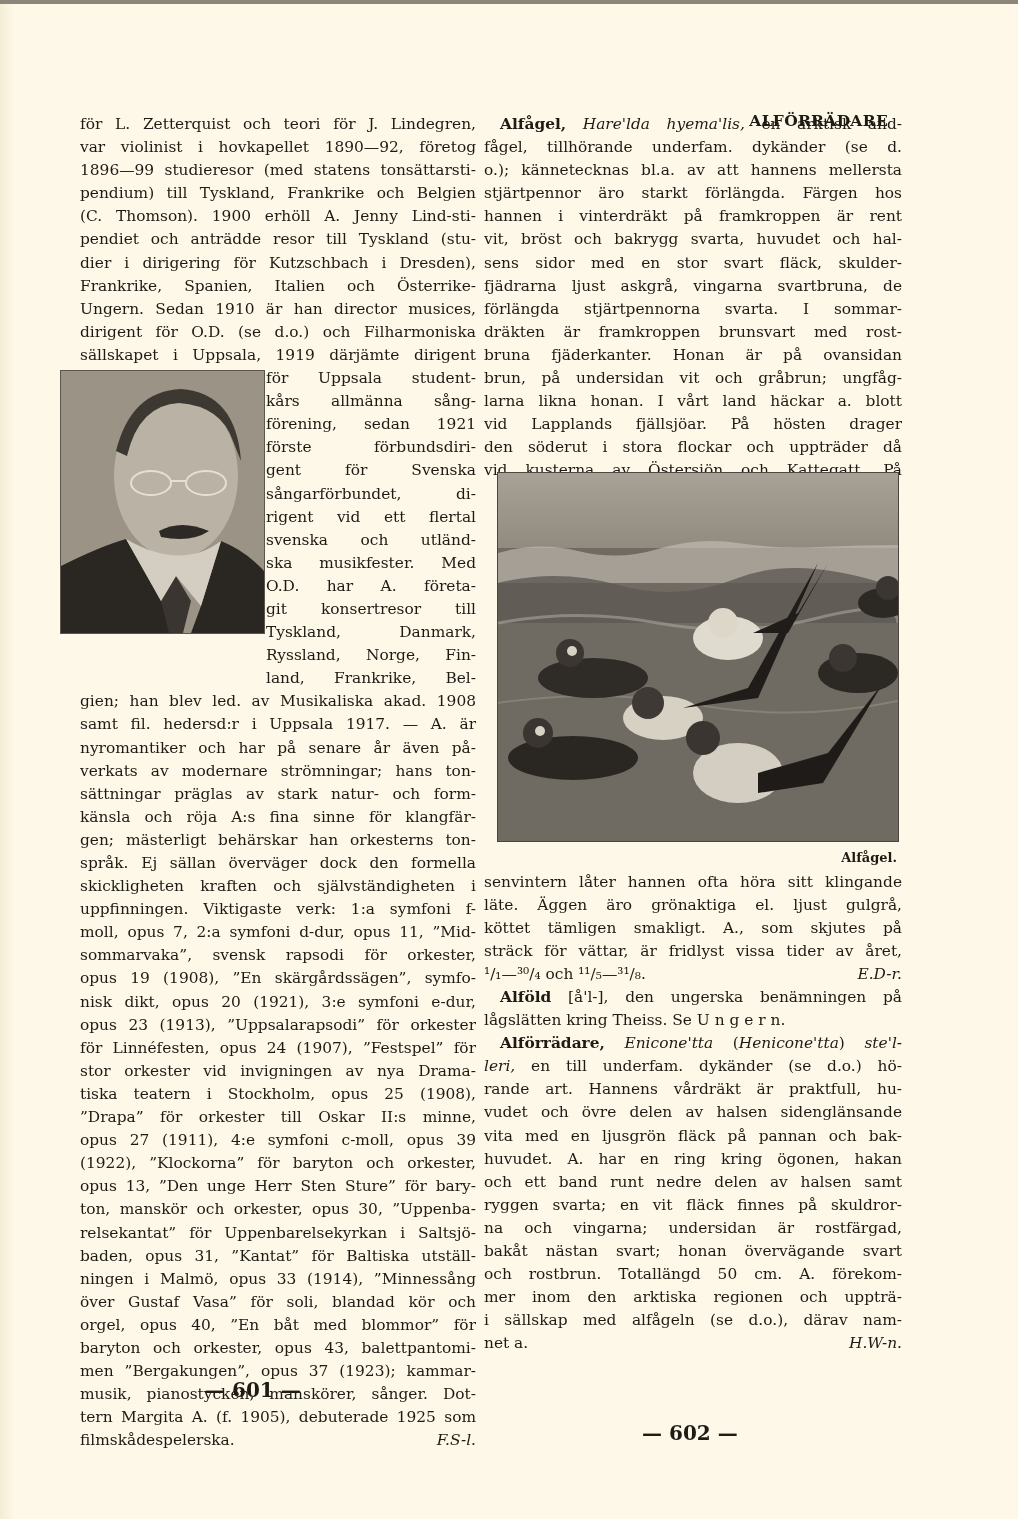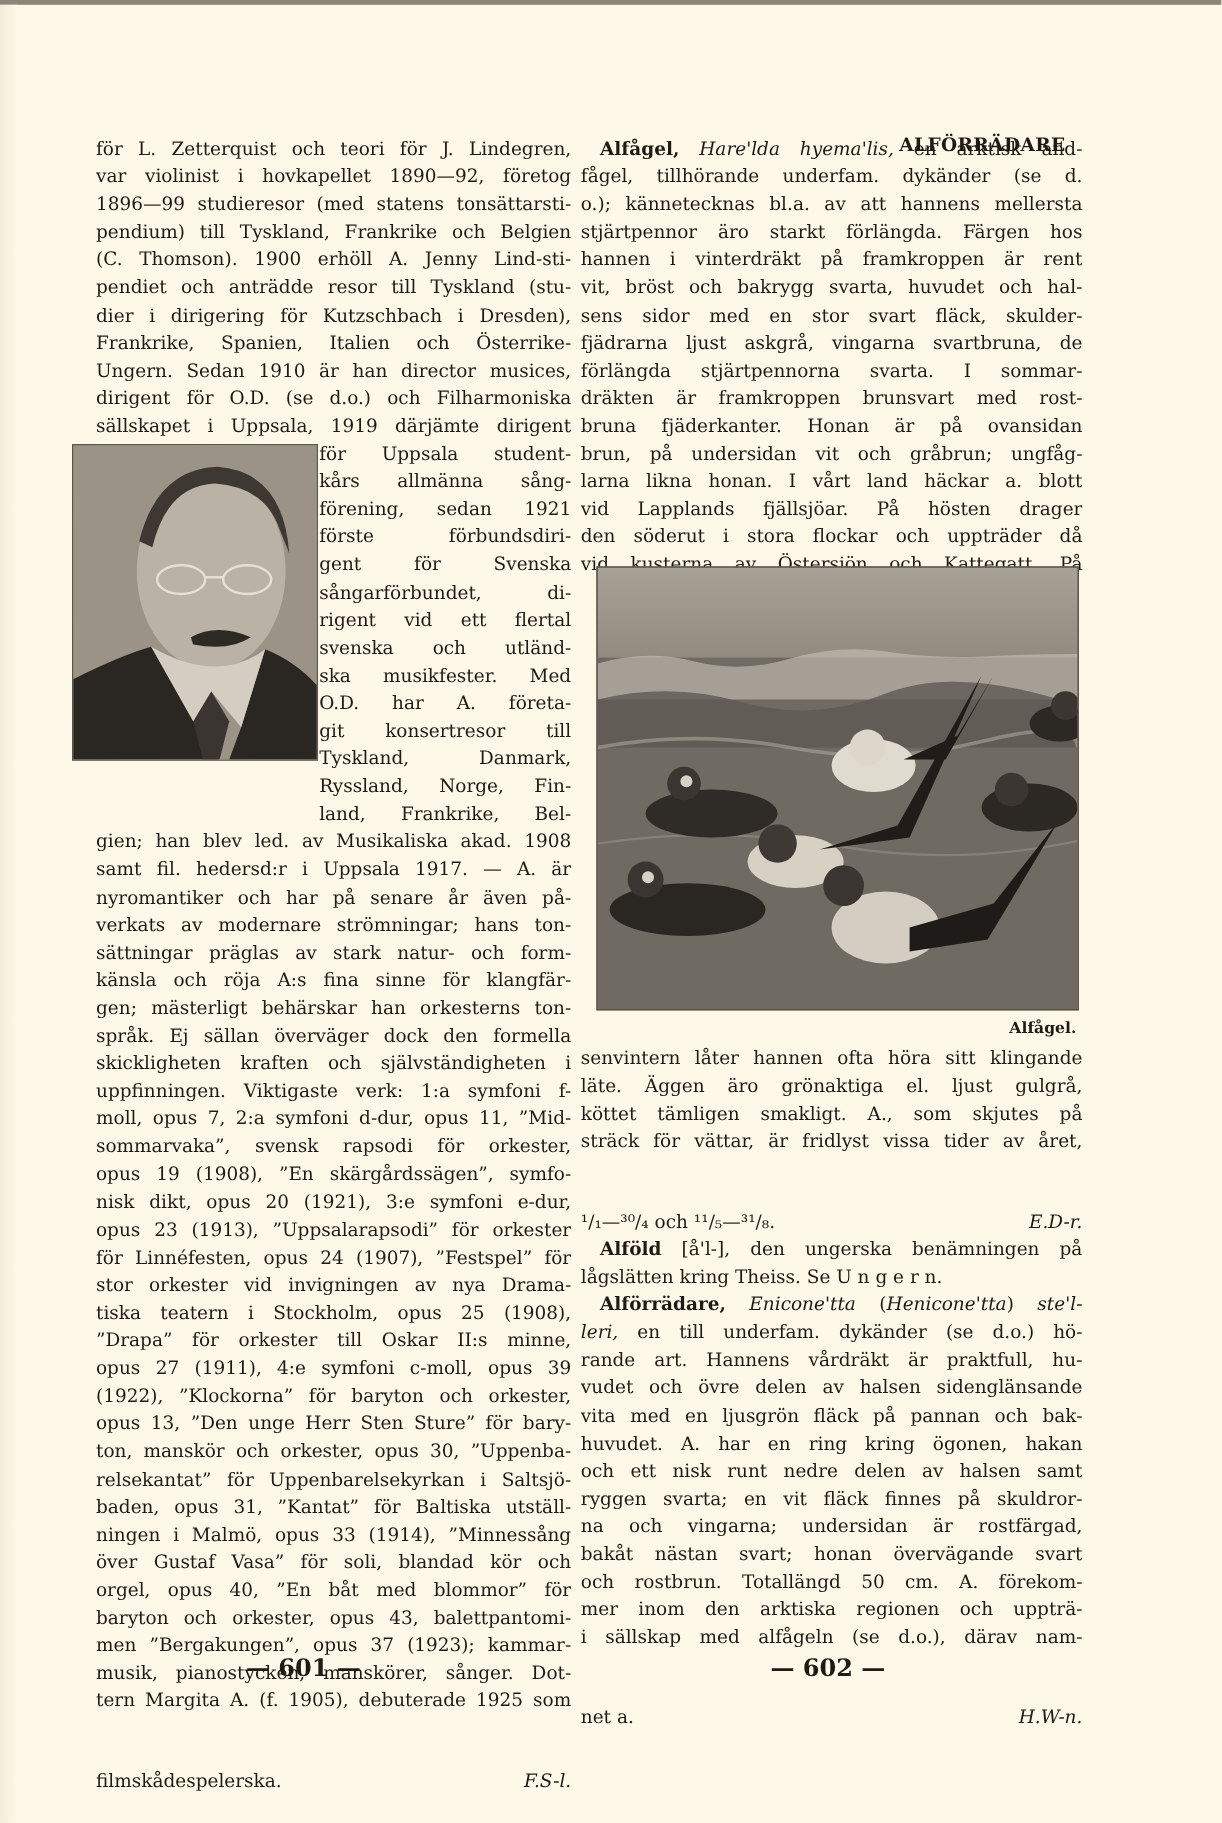--- a/index.html
+++ b/index.html
@@ -14,36 +14,36 @@
   .running-head {
     position:absolute; top:74px; right:130px; font-weight:bold; font-size:15.5px; letter-spacing:0.3px;margin-top:37px;
   }
   .col { position:absolute; font-size:15.4px; line-height:23.1px; text-align:justify; }
   .col-left { left:80px; top:113px; width:396px; }
   .col-right { left:484px; top:113px; width:418px; }
   .line { display:block; text-align:justify; text-align-last:justify; white-space:nowrap; overflow:hidden; }
   .line.last { text-align-last:left; }
   .line.indent { padding-left:16px; }
   .line.narrow { margin-left:186px; }
-  .line.sig { text-align-last:auto; display:flex; justify-content:space-between;margin-top:44px; }
+  .line.sig { text-align-last:auto; display:flex; justify-content:space-between; }
   .photo {
     position:absolute; left:60px; top:370px; width:203px; height:262px;
     background:radial-gradient(ellipse at 55% 40%, #c9c2b4 0%, #a49c8e 35%, #6f685e 70%, #3e3a35 100%);
     border:1px solid #5c564d;
   }
   .photo svg { width:100%; height:100%; display:block; }
   .illustration {
     position:absolute; left:497px; top:472px; width:400px; height:368px;
     background:#8d877c; border:1px solid #4a463f; overflow:hidden;
   }
   .illustration svg { width:100%; height:100%; display:block; }
   .caption { position:absolute; left:497px; top:850px; width:400px; text-align:right; font-weight:bold; font-size:13px; }
   .page-no { position:absolute; top:1378px; font-size:20px; font-weight:bold; }
   .pn-left { left:205px; }
-  .pn-right { left:642px; }
+  .pn-right { left:642px;margin-top:43px; }
   b { font-weight:bold; }
   i { }
 </style>
 </head>
 <body>
 
 <div class="topedge"></div>
 <div class="leftedge"></div>
 
 <div class="running-head">ALFÖRRÄDARE</div>
@@ -174,21 +174,21 @@
     <b>Alförrädare,</b> <i>Enicone'tta</i><span> (</span><i>Henicone'tta</i><span>) </span><i>ste'l-</i>
   </span>
   <span class="line">
     <i>leri,</i><span> en till underfam. dykänder (se d.o.) hö-</span>
   </span>
   <div id="alforradare-lines">
       <span class="line">rande art. Hannens vårdräkt är praktfull, hu-</span>
       <span class="line">vudet och övre delen av halsen sidenglänsande</span>
       <span class="line">vita med en ljusgrön fläck på pannan och bak-</span>
       <span class="line">huvudet. A. har en ring kring ögonen, hakan</span>
-      <span class="line">och ett nisk runt nedre delen av halsen samt</span>
+      <span class="line">och ett band runt nedre delen av halsen samt</span>
       <span class="line">ryggen svarta; en vit fläck finnes på skuldror-</span>
       <span class="line">na och vingarna; undersidan är rostfärgad,</span>
       <span class="line">bakåt nästan svart; honan övervägande svart</span>
       <span class="line">och rostbrun. Totallängd 50 cm. A. förekom-</span>
       <span class="line">mer inom den arktiska regionen och uppträ-</span>
       <span class="line">i sällskap med alfågeln (se d.o.), därav nam-</span>
     </div>
   <span class="line sig">
     <span>net a.</span>
     <i>H.W-n.</i>

